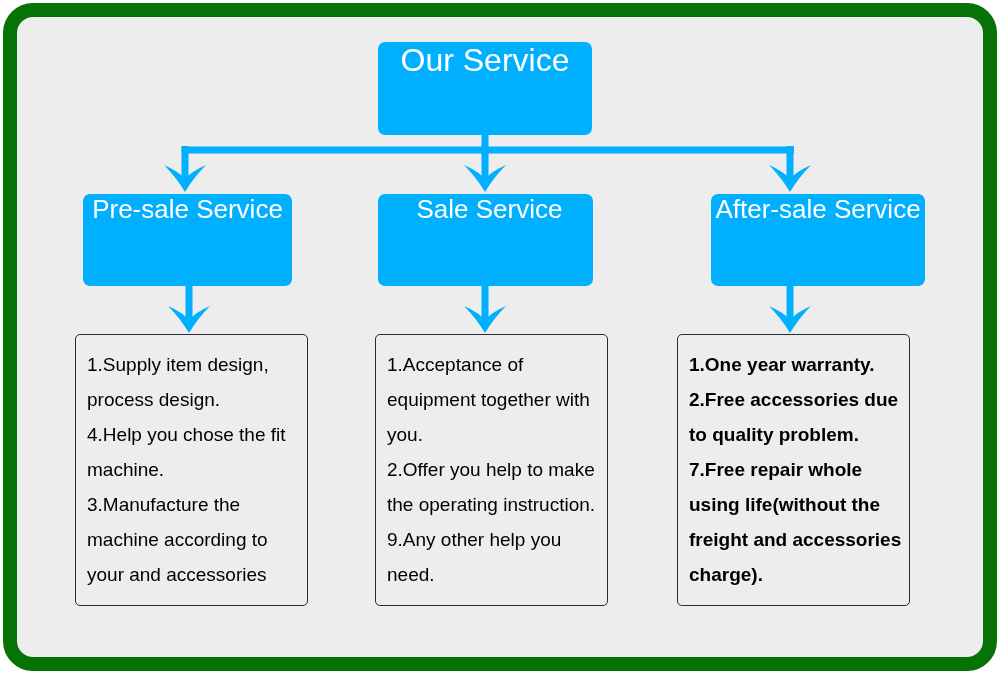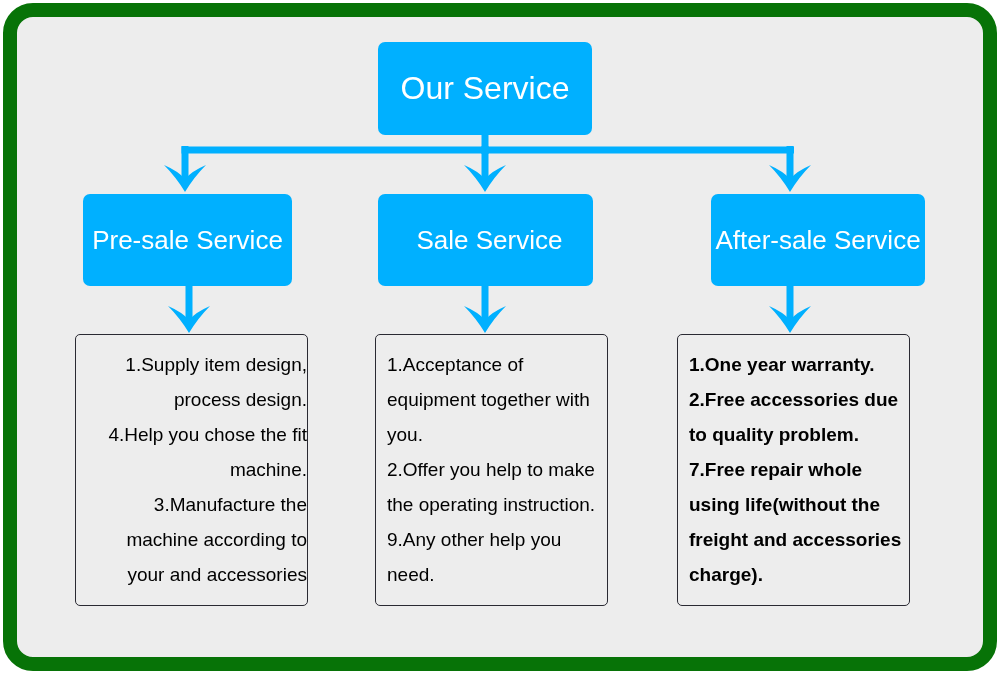--- a/index.html
+++ b/index.html
@@ -14,32 +14,32 @@
   *{margin:0;padding:0;box-sizing:border-box;}
   html,body{width:1000px;height:674px;overflow:hidden;background:var(--page-bg);
     font-family:"Liberation Sans", sans-serif;}
   .page{position:relative;width:1000px;height:674px;background:var(--page-bg);}
   .frame{position:absolute;left:3px;top:3px;right:3px;bottom:3px;
     border:14px solid var(--frame-border);border-radius:30px;
     background:var(--canvas-bg);z-index:0;}
   #connectors{position:absolute;left:0;top:0;z-index:1;pointer-events:none;}
   #connectors rect,#connectors path{fill:var(--accent);}
   .node{position:absolute;z-index:2;background:var(--accent);border-radius:7px;
-    display:flex;align-items:center;justify-content:center;
+    display:flex;align-items:flex-start;justify-content:center;
     color:var(--node-text);text-align:center;}
   .node.root{left:378px;top:42px;width:214px;height:93px;font-size:32px;}
   .node.branch{top:194px;height:92px;font-size:26px;}
   .node.b0{left:83px;width:209px;}
   .node.b1{left:378px;width:215px;padding-left:8px;}
   .node.b2{left:683px;width:214px;margin-left:28px;}
   .detail{position:absolute;z-index:2;top:334px;width:233px;height:272px;
     border:1px solid var(--detail-border);border-radius:5px;
     padding:12px 0 0 11px;color:var(--detail-text);font-size:19px;
     line-height:35px;background:transparent;}
-  .detail.d0{left:75px;text-align:right;}
+  .detail.d0{left:75px;}
   .detail.d1{left:375px;}
   .detail.d2{left:677px;font-weight:bold;}
   .detail p{margin:0;}
 </style>
 </head>
 <body>
 
 <div class="page">
   <div class="frame"></div>
 

